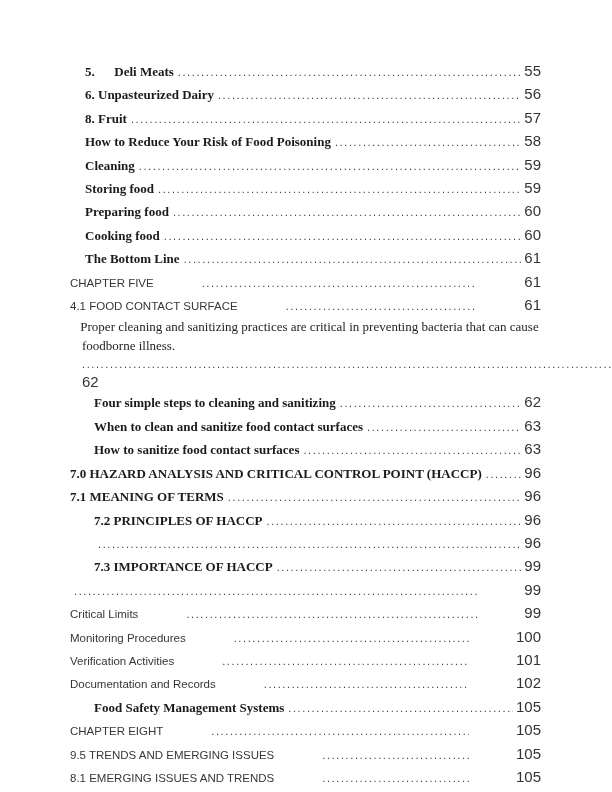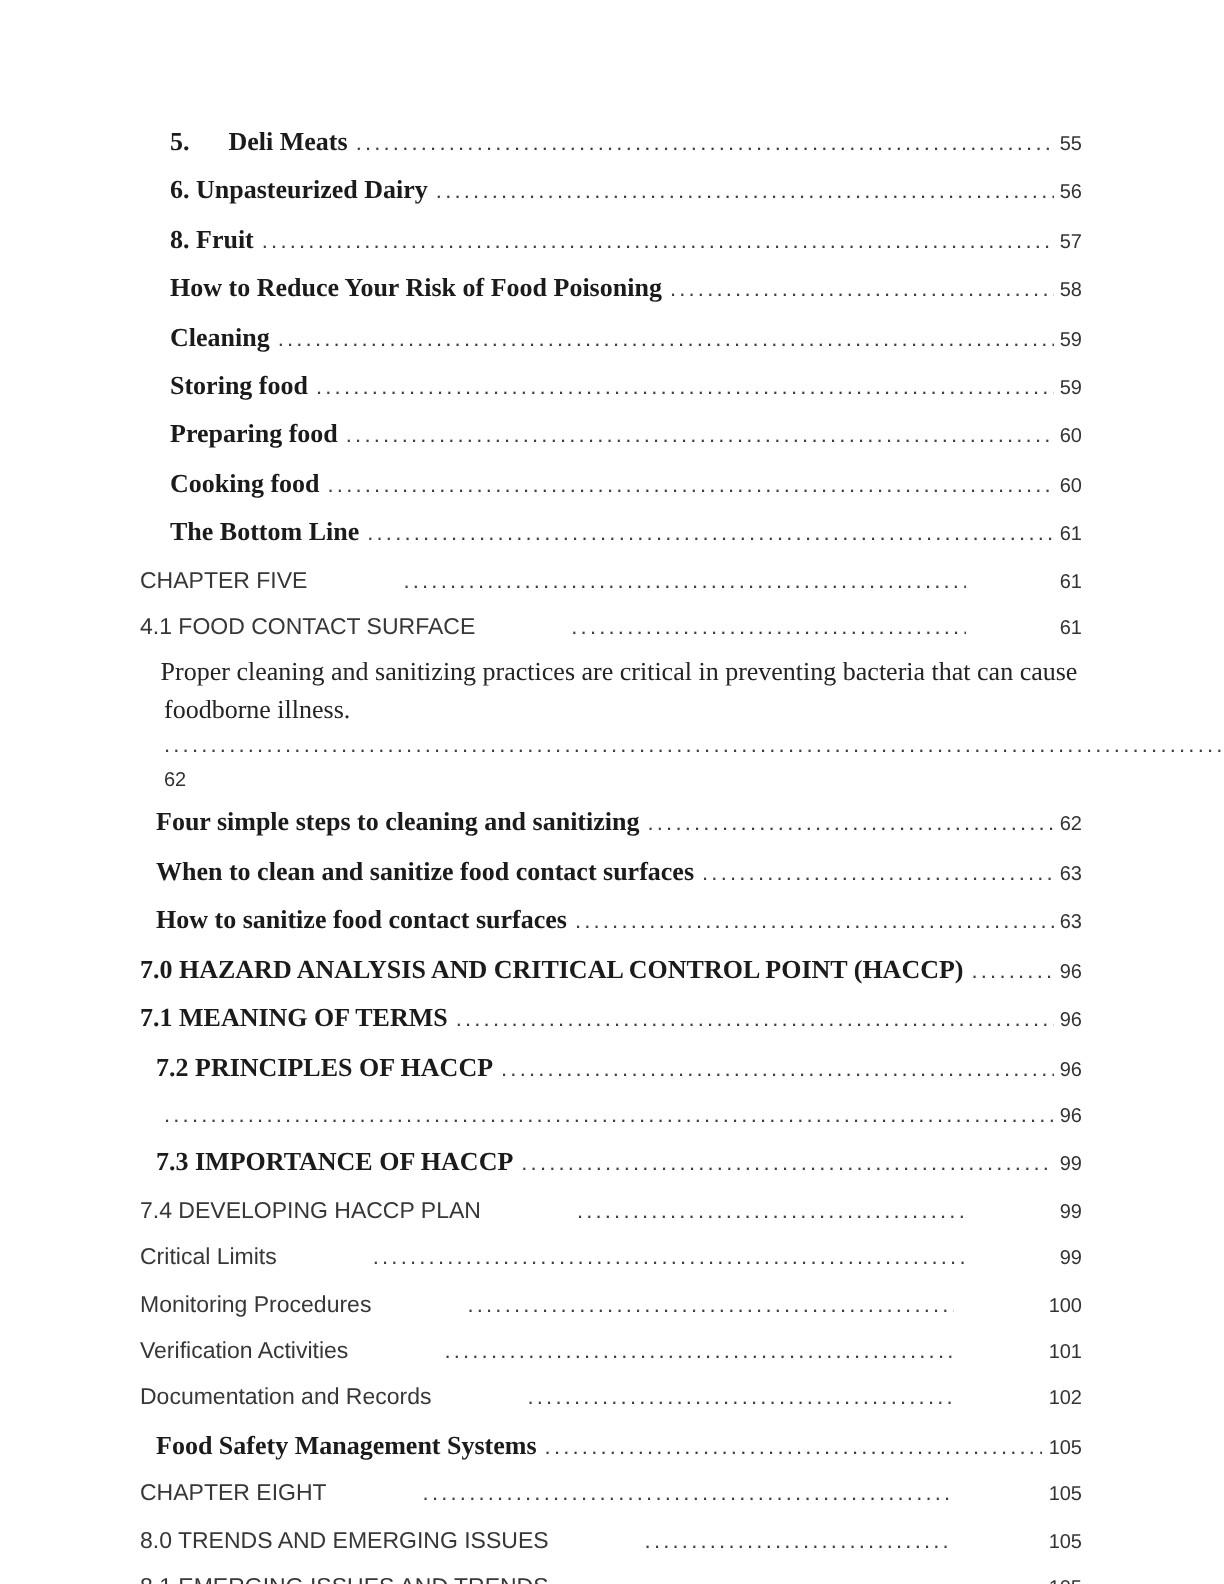--- a/index.html
+++ b/index.html
@@ -25,31 +25,31 @@
     white-space: nowrap;
     font-family: "Liberation Sans", sans-serif;
     font-size: 11px;
     font-weight: 400;
     color: #3d3d3d;
     letter-spacing: 1.6px;
     margin: 0 3px 0 4px;
   }
   .pagenum {
     font-family: "Liberation Sans", sans-serif;
-    font-size: 10px;
+    font-size: 15px;
     font-weight: 400;
     color: #333333;
   }
   .serif-bold { font-family: "Liberation Serif", serif; font-weight: 700; color: #1b1b1b; font-size: 13px; }
   .serif      { font-family: "Liberation Serif", serif; font-weight: 400; color: #242424; font-size: 13px; }
   .sans       { font-family: "Liberation Sans", sans-serif; font-weight: 400; color: #373737; font-size: 11.5px; gap: 44px; }
   .ind-0   { margin-left: 0; }
   .ind-0_5 { margin-left: 8px; text-align: center; }
   .ind-1   { margin-left: 15px; }
-  .ind-2   { margin-left: 8px; }
+  .ind-2   { margin-left: 24px; }
   .wrap .wrap-line1 { line-height: 20px; }
   .wrap .row { line-height: 18px; flex-direction: column; }
   .footer {
     margin-top: 6px;
     text-align: center;
     font-family: "Liberation Sans", sans-serif;
     font-size: 11px;
     color: #333333;
   }
 </style>
@@ -154,21 +154,20 @@
       <div class="row serif ind-2">
         <span class="leader">..........................................................................................................................................................................</span>
         <span class="pagenum">96</span>
       </div>
       <div class="row serif-bold ind-2">
         <span class="label">7.3 IMPORTANCE OF HACCP</span>
         <span class="leader">..........................................................................................................................................................................</span>
         <span class="pagenum">99</span>
       </div>
       <div class="row sans ind-0">
-        <span class="label">7.4 DEVELOPING HACCP PLAN</span>
         <span class="leader">..........................................................................................................................................................................</span>
         <span class="pagenum">99</span>
       </div>
       <div class="row sans ind-0">
         <span class="label">Critical Limits</span>
         <span class="leader">..........................................................................................................................................................................</span>
         <span class="pagenum">99</span>
       </div>
       <div class="row sans ind-0">
         <span class="label">Monitoring Procedures</span>
@@ -189,21 +188,21 @@
         <span class="label">Food Safety Management Systems</span>
         <span class="leader">..........................................................................................................................................................................</span>
         <span class="pagenum">105</span>
       </div>
       <div class="row sans ind-0">
         <span class="label">CHAPTER EIGHT</span>
         <span class="leader">..........................................................................................................................................................................</span>
         <span class="pagenum">105</span>
       </div>
       <div class="row sans ind-0">
-        <span class="label">8.0 TRENDS AND EMERGING ISSUES</span>
+        <span class="label">9.5 TRENDS AND EMERGING ISSUES</span>
         <span class="leader">..........................................................................................................................................................................</span>
         <span class="pagenum">105</span>
       </div>
       <div class="row sans ind-0">
         <span class="label">8.1 EMERGING ISSUES AND TRENDS</span>
         <span class="leader">..........................................................................................................................................................................</span>
         <span class="pagenum">105</span>
       </div>
     </div>
   <div class="footer">5</div>

